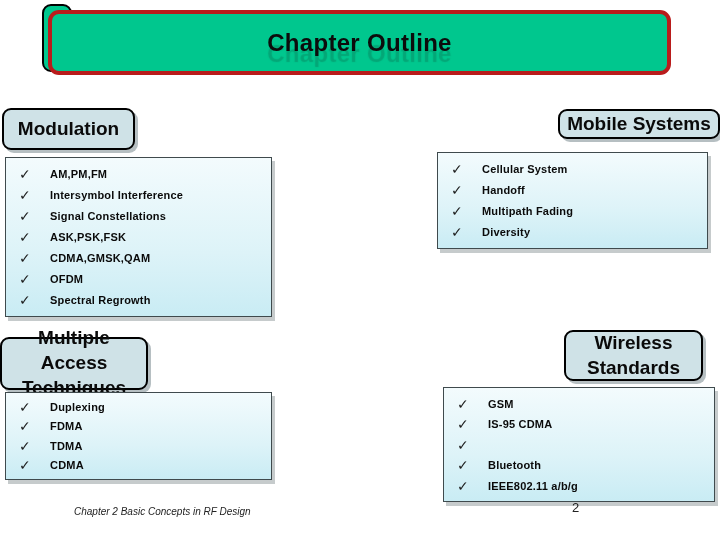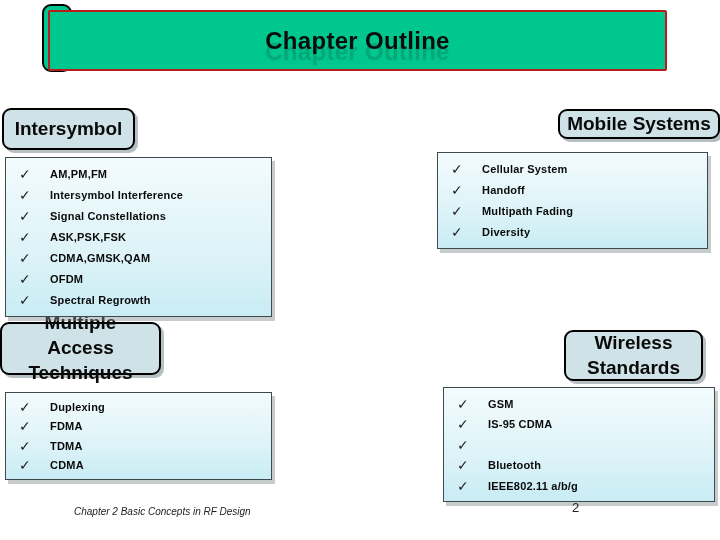--- a/index.html
+++ b/index.html
@@ -16,22 +16,22 @@
     position: absolute; left: 42px; top: 4px;
     width: 26px; height: 64px;
     background: var(--green, #00C78E);
     border: 2px solid #000;
     border-radius: 9px;
   }
   .title-box {
     position: absolute; left: 48px; top: 10px;
     width: 615px; height: 57px;
     background: var(--green, #00C78E);
-    border: 2px solid #b91c1c;
-    border-radius: 2px;
+    border: 4px solid #b91c1c;
+    border-radius: 11px;
     display: flex; align-items: center; justify-content: center; text-align: center;
   }
   .title-text {
     font-size: 24px; font-weight: bold; color: #0c0c0c;
     letter-spacing: 0.3px;
     text-shadow: 0 11px 1px rgba(7, 141, 101, 0.55);
   }
 
   
   .hdr {
@@ -40,21 +40,21 @@
     border: 2px solid #000;
     border-radius: 9px;
     box-shadow: 3px 3px 0 rgba(122, 138, 144, 0.55);
     display: flex; align-items: center; justify-content: center;
     text-align: center;
     font-weight: bold; font-size: 19px; line-height: 1.3; color: #0a0a0a;
     box-sizing: border-box;
   }
   #hdr-modulation { left: 2px;   top: 108px; width: 133px; height: 42px; }
   #hdr-mobile     { left: 558px; top: 109px; width: 162px; height: 30px; }
-  #hdr-ma         { left: 0px;   top: 322px; width: 161px; height: 53px; padding: 7px 8px; }
+  #hdr-ma         { left: 0px;   top: 337px; width: 148px; height: 53px; padding: 7px 8px; }
   #hdr-ws         { left: 564px; top: 330px; width: 139px; height: 51px; }
 
   
   .list {
     position: absolute;
     border: 1px solid #3f4a4d;
     background: linear-gradient(180deg, var(--list-top, #F3FBFD) 0%, #ddf3f8 60%, var(--list-bottom, #C9ECF4) 100%);
     box-shadow: 3px 4px 0 rgba(128, 140, 142, 0.45);
     display: flex; flex-direction: column; justify-content: space-evenly;
     padding: 3px 0;
@@ -89,21 +89,21 @@
 <body>
 
 <div class="slide">
 
   <div class="title-back"></div>
   <div class="title-box">
     <span class="title-text">Chapter Outline</span>
   </div>
 
   <div class="hdr" id="hdr-modulation">
-    <span>Intersymbol</span>
+    <span>Modulation</span>
   </div>
   <div class="hdr" id="hdr-mobile">
     <span>Mobile Systems</span>
   </div>
   <div class="hdr" id="hdr-ma">
     <span>Multiple Access Techniques</span>
   </div>
   <div class="hdr" id="hdr-ws">
     <span>Wireless Standards</span>
   </div>

